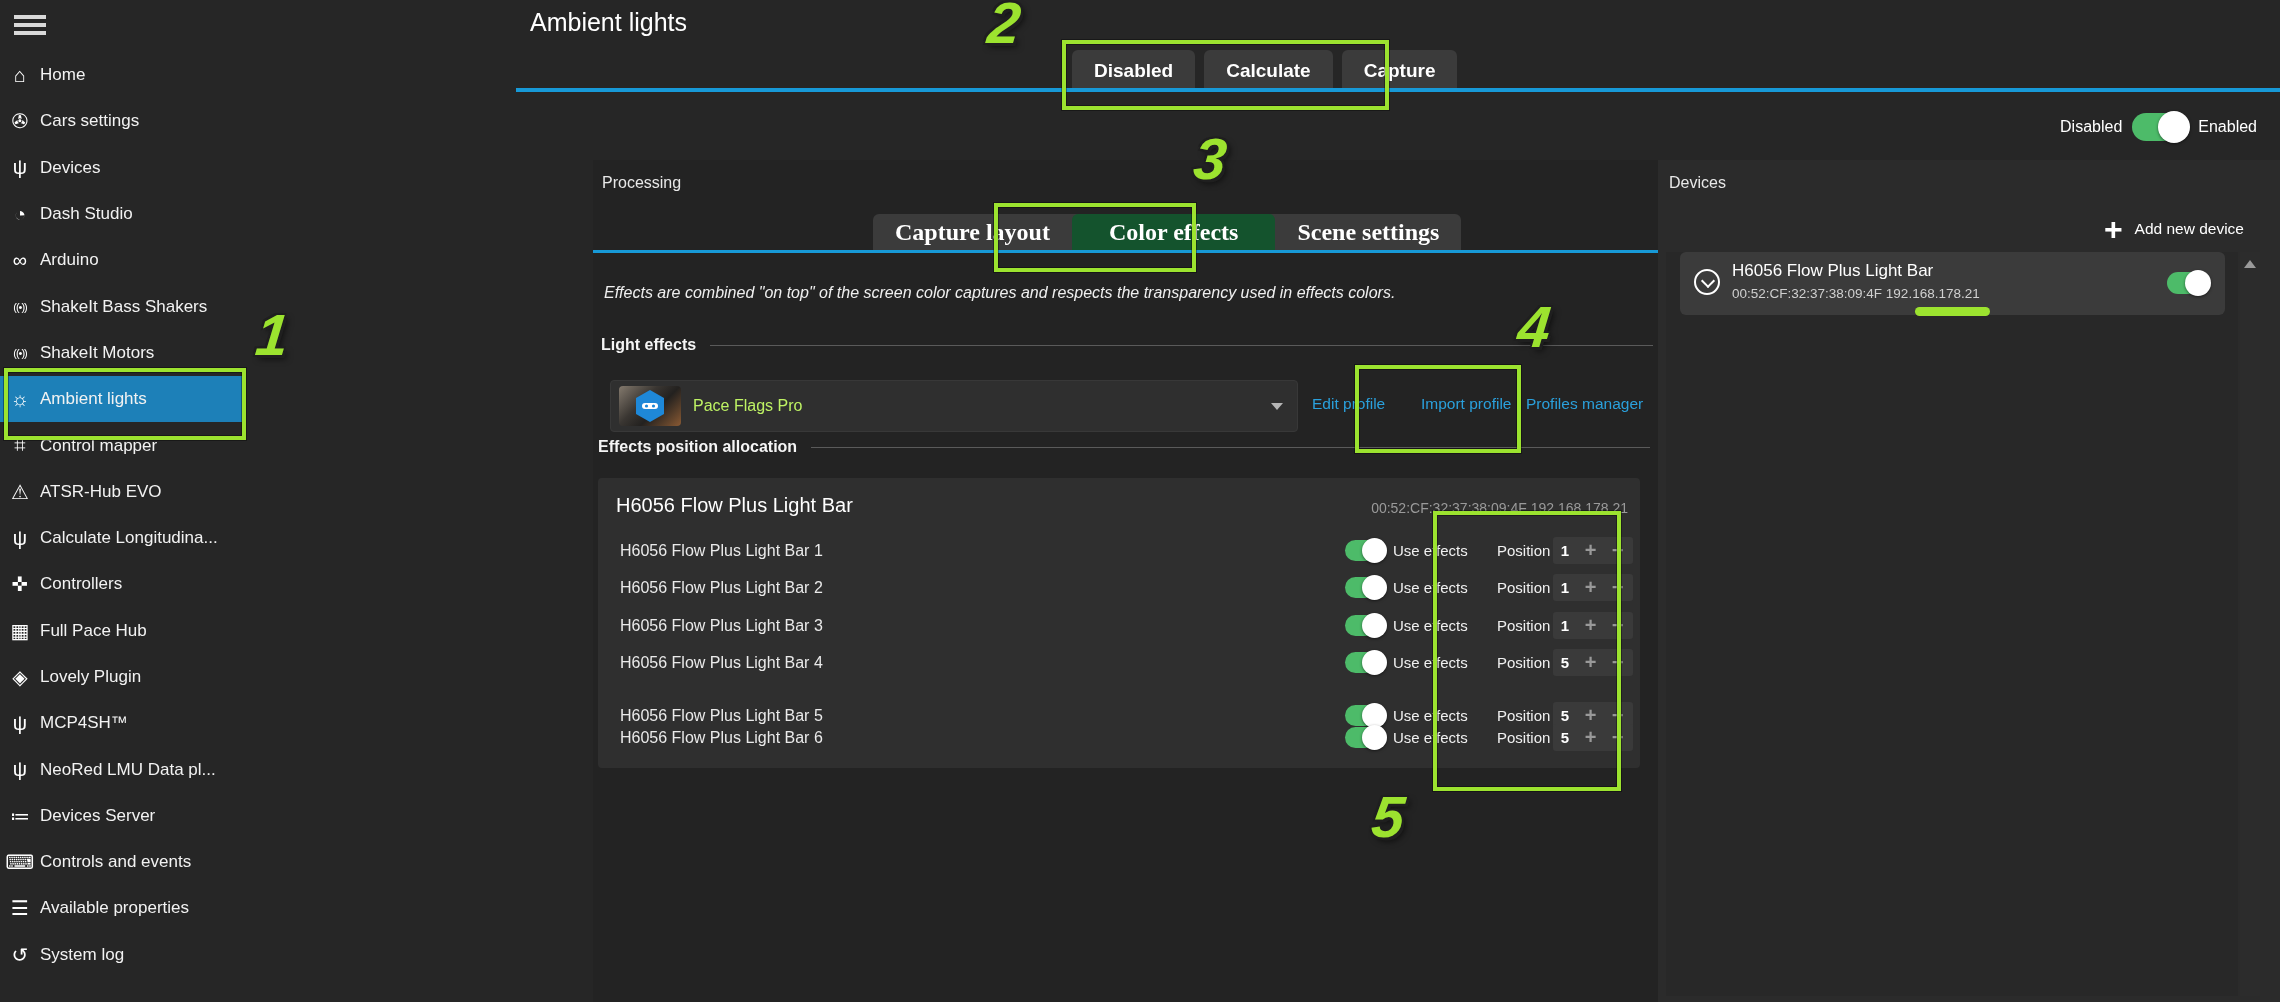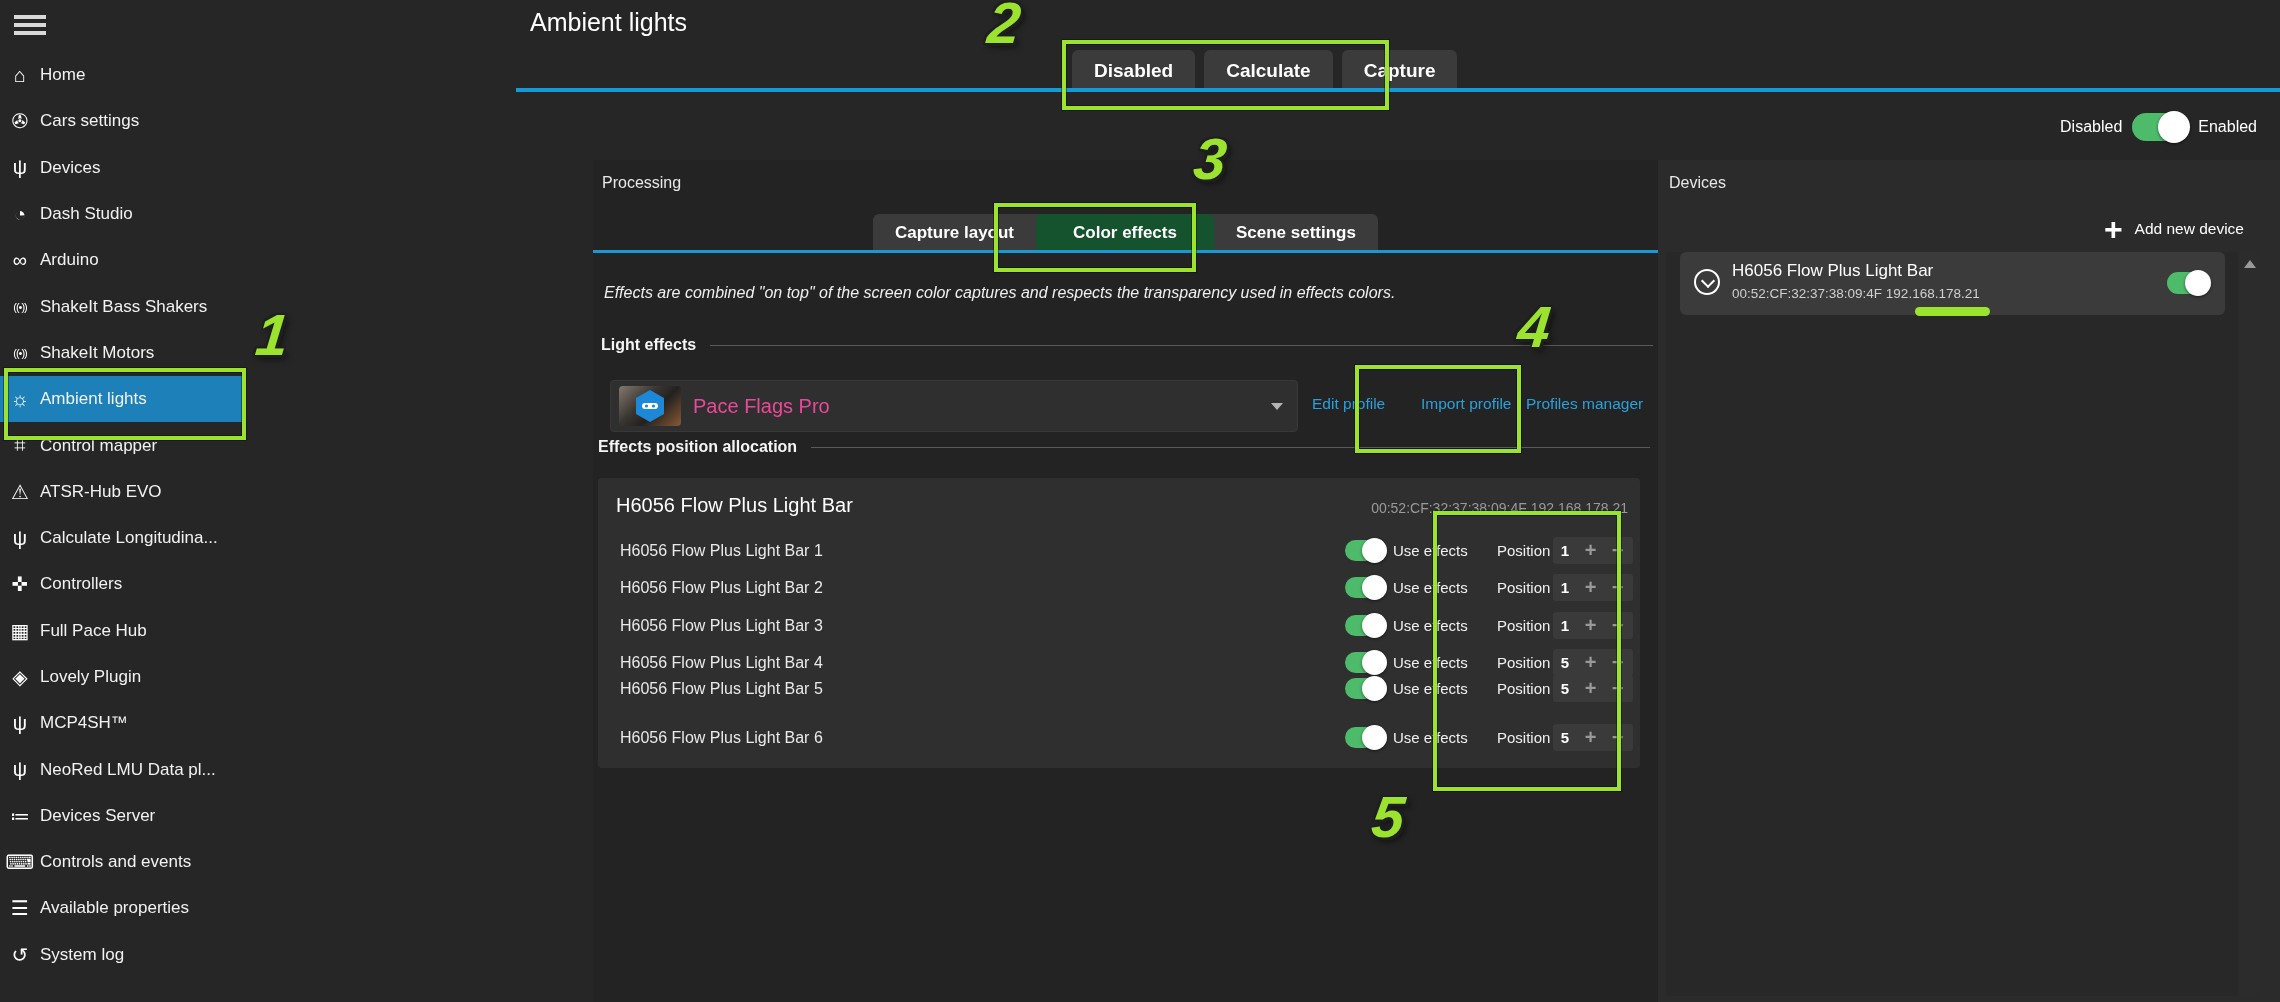--- a/index.html
+++ b/index.html
@@ -33,37 +33,37 @@
                 background:#fff;box-shadow:0 1px 3px rgba(0,0,0,.5);}
   .toggle.big{width:56px;height:28px;border-radius:15px;}
   .toggle.big .knob{width:32px;height:32px;}
   .toggle.row-size{width:40px;height:21px;}
   .toggle.row-size .knob{width:25px;height:25px;}
 
   
   .processing{position:absolute;left:553px;top:160px;width:1099px;height:842px;background:#232323;margin-left:40px;}
   .panel-title{position:absolute;left:9px;top:14px;font-size:16px;color:#e8e8e8;}
   .inner-tabs{position:absolute;left:280px;top:54px;height:37px;display:flex;background:#3b3b3b;border-radius:6px 6px 0 0;}
-  .itab{display:flex;align-items:center;padding:0 22px;font-size:17px;font-weight:bold;border-radius:6px 6px 0 0;cursor:pointer;white-space:nowrap;}
+  .itab{display:flex;align-items:center;padding:0 22px;font-size:24px;font-weight:bold;border-radius:6px 6px 0 0;cursor:pointer;white-space:nowrap;font-family:Liberation Serif, serif;}
   .itab.active{background:#14532d;padding:0 37px;}
   .inner-underline{position:absolute;left:0;top:90px;width:1099px;height:3px;background:#1799d7;}
   .desc{position:absolute;left:11px;top:124px;margin:0;font-size:16px;font-style:italic;color:#efefef;}
   .sec{position:absolute;display:flex;align-items:center;width:1052px;font-size:16px;font-weight:bold;color:#f5f5f5;}
   .sec::after{content:'';flex:1;height:1px;background:#5a5a5a;margin-left:14px;}
   .sec.le{left:8px;top:176px;}
   .sec.al{left:5px;top:278px;}
 
   .profile-row{position:absolute;left:0;top:218px;width:1099px;height:54px;}
   .dropdown{position:absolute;left:17px;top:2px;width:688px;height:52px;background:#2f2f2f;border:1px solid #383838;
             border-radius:4px;display:flex;align-items:center;cursor:pointer;box-sizing:border-box;}
   .thumb{width:62px;height:40px;margin:0 12px 0 8px;border-radius:4px;overflow:hidden;position:relative;
          background:linear-gradient(135deg,#847a6e 0%,#3a3632 38%,#23211f 60%,#8a5a33 100%);}
   .hex{position:absolute;left:17px;top:4px;width:28px;height:32px;background:#1e88d8;
        clip-path:polygon(50% 0,100% 25%,100% 75%,50% 100%,0 75%,0 25%);display:flex;align-items:center;justify-content:center;}
-  .dropdown .sel{font-size:20px;color:#ec4899;}
+  .dropdown .sel{font-size:16px;color:#bef264;}
   .caret{position:absolute;right:14px;top:22px;width:0;height:0;border-left:6px solid transparent;
          border-right:6px solid transparent;border-top:7px solid #b5b5b5;}
   .plink{position:absolute;top:17px;font-size:15.5px;color:#2aa0dc;text-decoration:none;cursor:pointer;white-space:nowrap;}
   .plink.l0{left:719px;} .plink.l1{left:828px;} .plink.l2{left:933px;}
 
   .alloc{position:absolute;left:5px;top:318px;width:1042px;height:290px;background:#2f2f2f;border-radius:4px;}
   .alloc-header{position:absolute;left:0;top:0;width:100%;height:50px;}
   .g-name{position:absolute;left:18px;top:16px;font-size:20px;color:#fff;}
   .g-addr{position:absolute;right:12px;top:22px;font-size:14px;color:#9a9a9a;}
   .a-row{position:absolute;left:0;width:100%;height:30px;}
@@ -316,21 +316,21 @@
             <div class="knob"></div>
           </div>
           <span class="ue">Use effects</span>
           <span class="pos">Position</span>
           <div class="stepper">
             <span class="val">5</span>
             <span class="btn">+</span>
             <span class="btn">−</span>
           </div>
         </div>
-        <div class="a-row" style="top: 196px;">
+        <div class="a-row" style="top: 223px;">
           <span class="nm">H6056 Flow Plus Light Bar 5</span>
           <div class="toggle row-size">
             <div class="knob"></div>
           </div>
           <span class="ue">Use effects</span>
           <span class="pos">Position</span>
           <div class="stepper">
             <span class="val">5</span>
             <span class="btn">+</span>
             <span class="btn">−</span>

